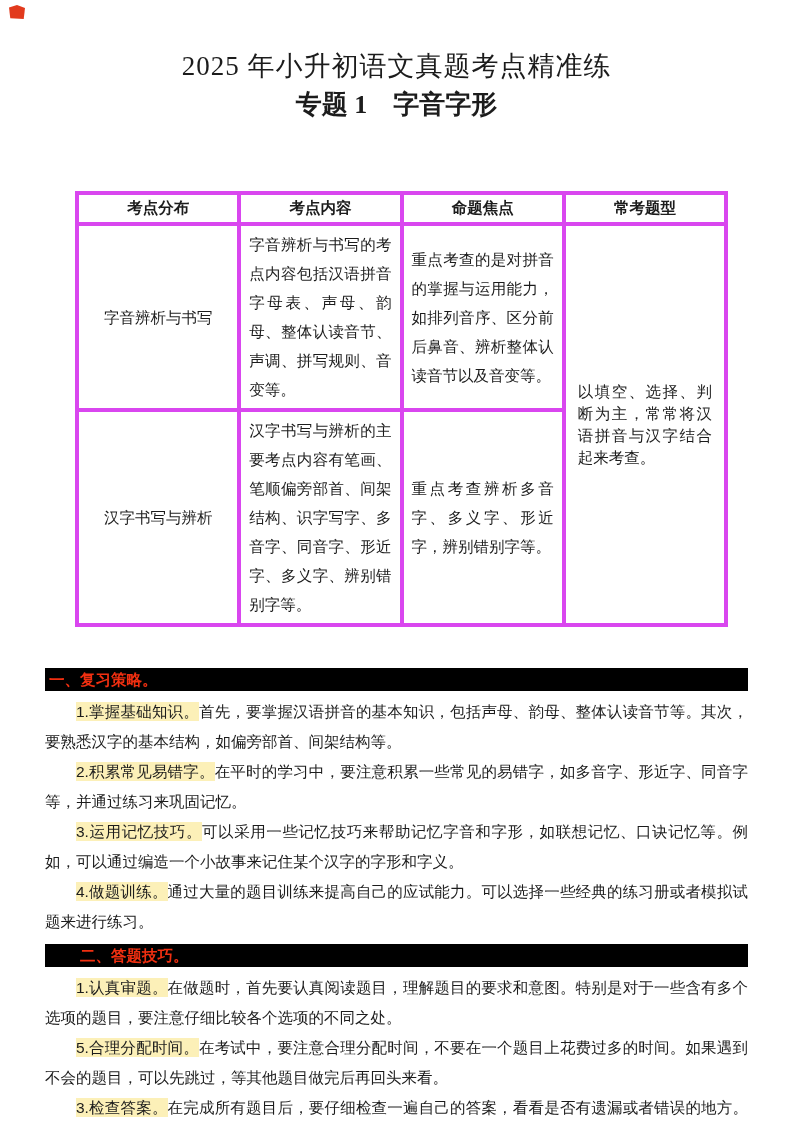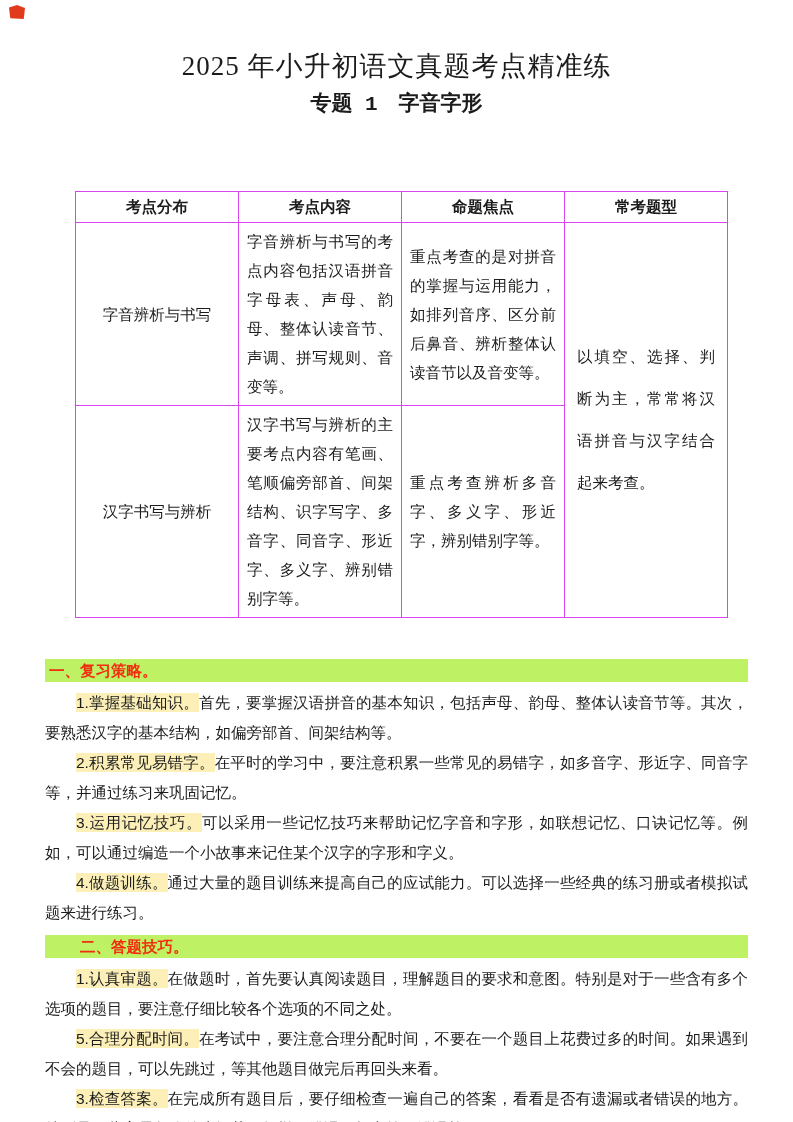--- a/index.html
+++ b/index.html
@@ -27,52 +27,51 @@
   h1.doc-title {
     text-align: center;
     font-size: 27px;
     line-height: 36px;
     font-weight: normal;
     letter-spacing: 1px;
     margin-bottom: 6px;
   }
   h2.doc-subtitle {
     text-align: center;
-    font-size: 21px;
+    font-size: 26px;
     line-height: 30px;
     font-weight: bold;
-    font-family: Liberation Mono, monospace;
   }
   table.points {
     border-collapse: collapse;
     table-layout: fixed;
     width: 653px;
     margin: 71px 0 0 30px;
     font-size: 15.5px;
   }
   table.points td, table.points th {
-    border: 1px solid #d946ef;
+    border: 4px solid #d946ef;
     vertical-align: middle;
   }
   table.points th {
     font-family: "Liberation Sans", "DejaVu Sans", sans-serif;
     font-size: 15.5px;
     font-weight: bold;
     text-align: center;
     height: 31px;
     padding: 2px;
   }
   td.c1 { width: 86px;  text-align: center; padding: 4px 8px; line-height: 29px; }
   td.c2 { width: 246px; text-align: justify; padding: 4px 8px; line-height: 29px; }
   td.c3 { width: 204px; text-align: justify; padding: 4px 8px; line-height: 29px; }
-  td.c4 { width: 117px; text-align: justify; padding: 4px 12px;  line-height: 42px; }
+  td.c4 { width: 117px; text-align: justify; padding: 4px 12px;  line-height: 22px; }
   .bar {
     width: 703px;
     height: 23px;
-    background: #bef264;
+    background: #000000;
     color: #f12f10;
     font-family: "Liberation Sans", "DejaVu Sans", sans-serif;
     font-weight: bold;
     font-size: 15.5px;
     line-height: 23px;
     padding-left: 4px;
   }
   .bar.first { margin-top: 41px; margin-bottom: 6px; }
   .bar.second { margin-top: 7px; margin-bottom: 6px; padding-left: 35px; }
   p.para {

